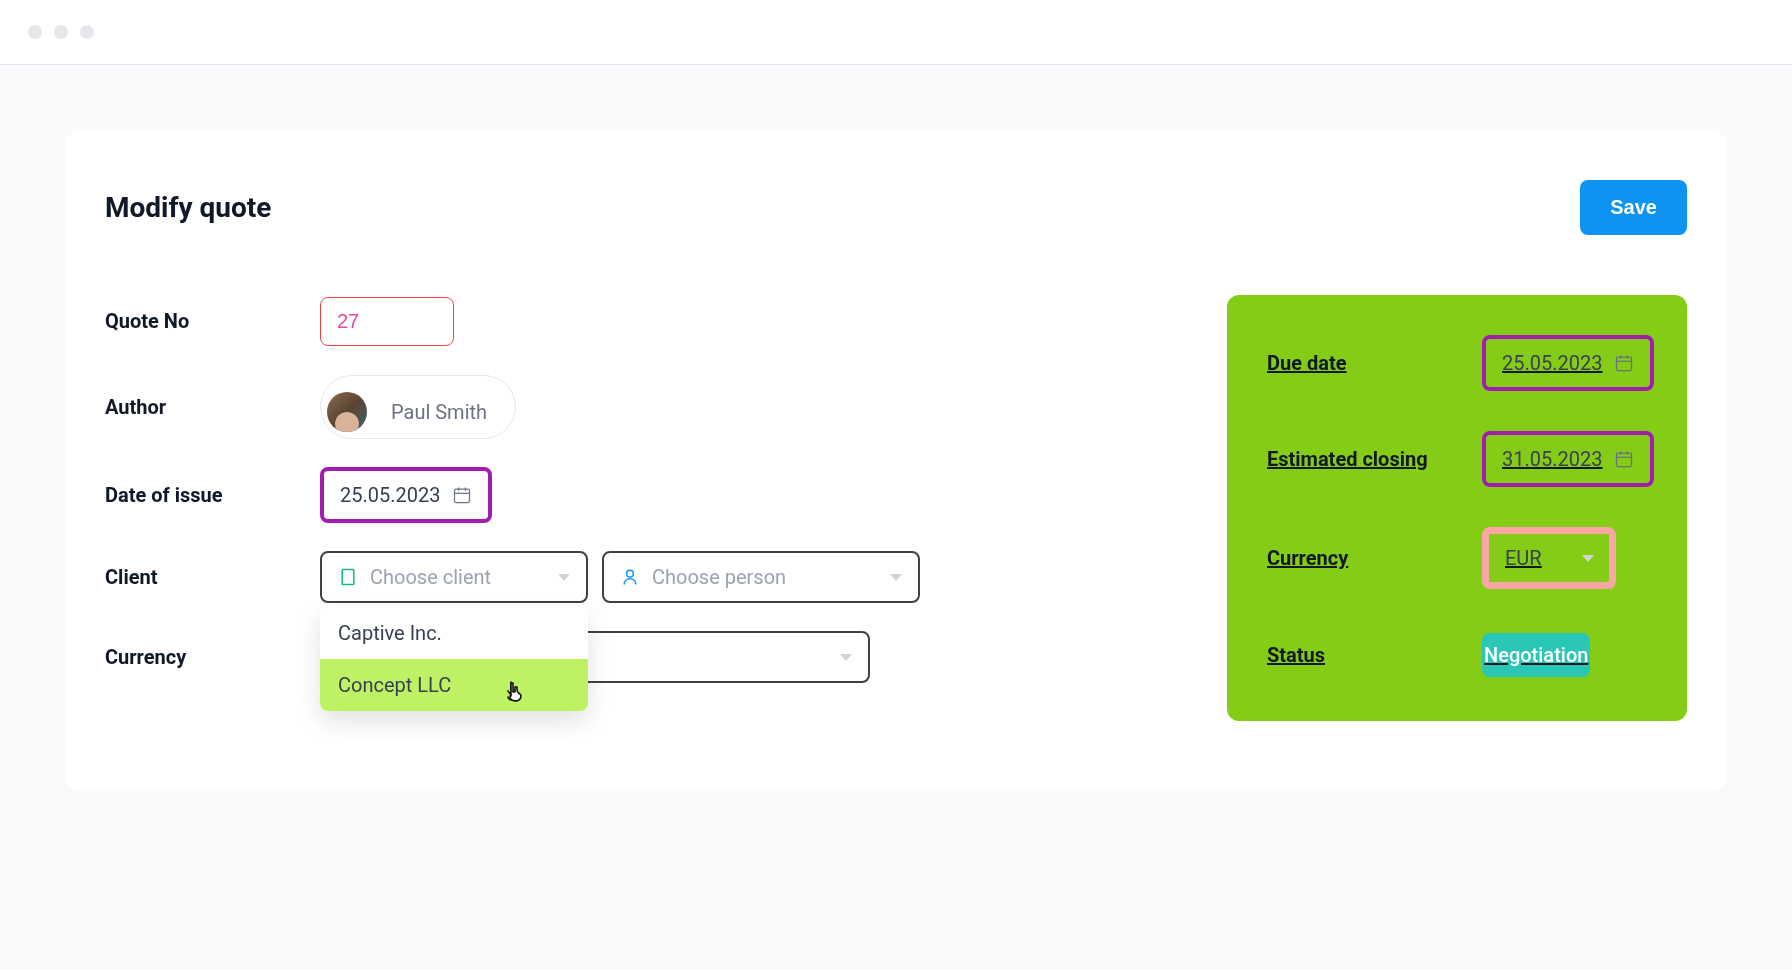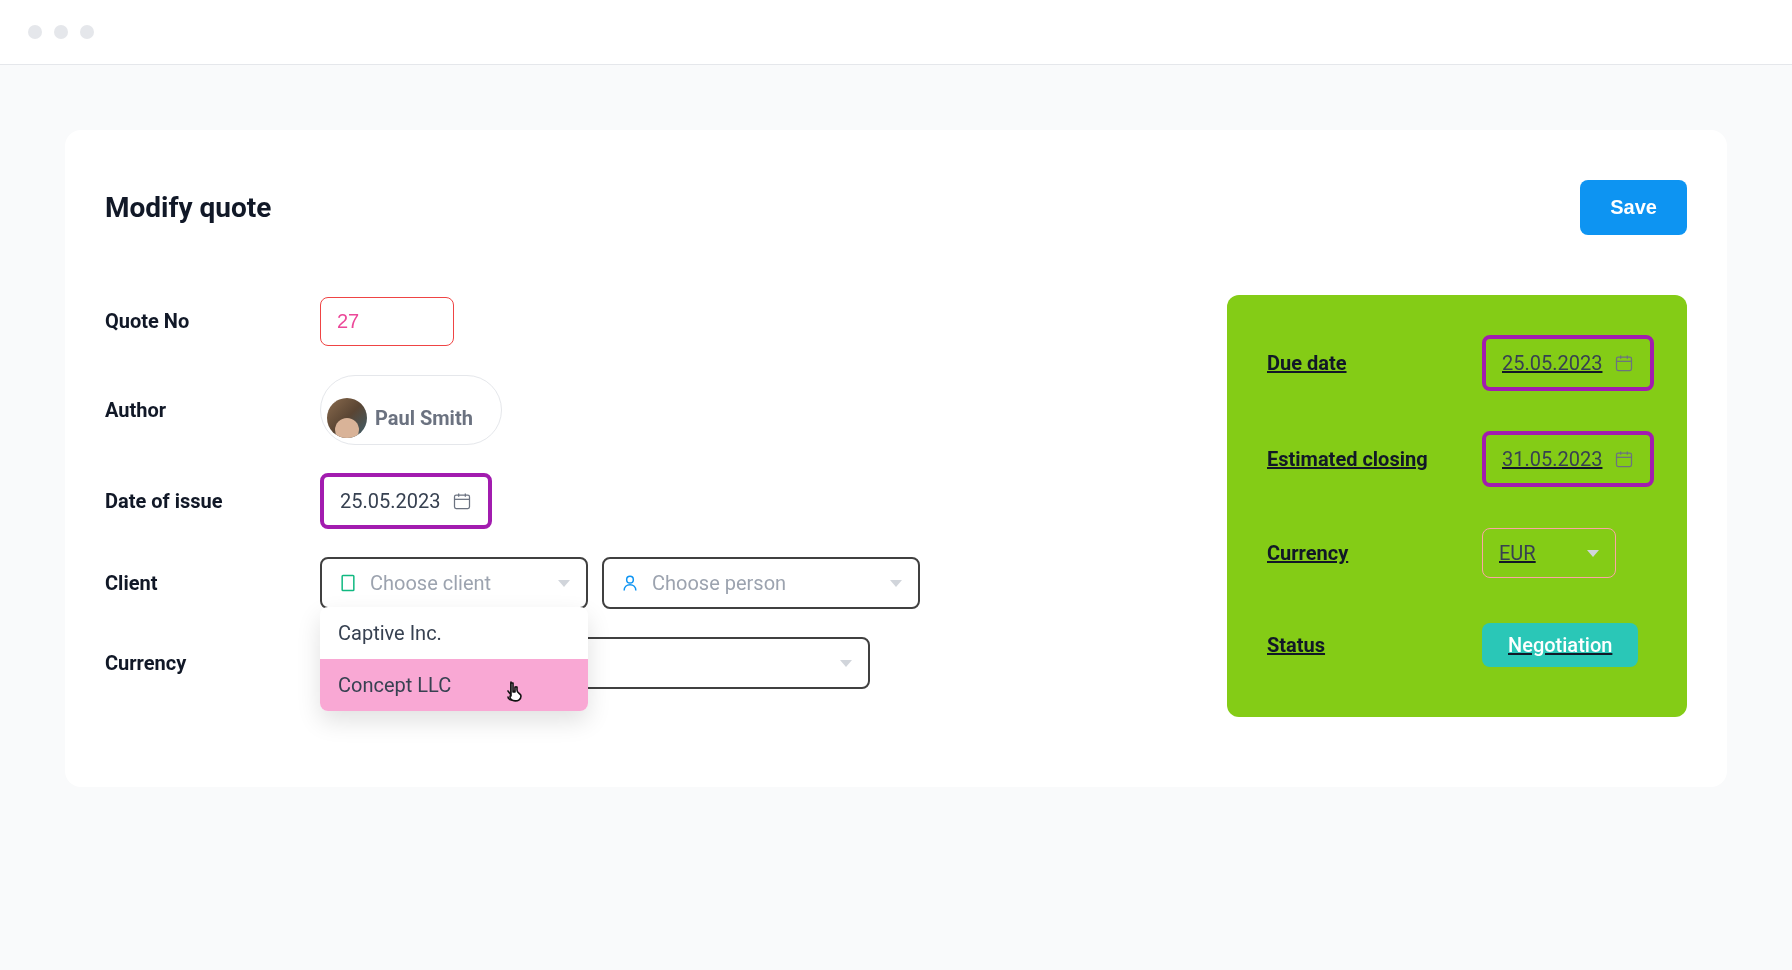--- a/index.html
+++ b/index.html
@@ -93,25 +93,24 @@
       border: 1px solid #ef4444;
       border-radius: 8px;
       padding: 12px 16px;
       font-size: 20px;
       color: #ec4899;
       width: 134px;
     }
     .author-chip {
       display: inline-flex;
       align-items: center;
-      gap: 8px;
+      gap: 24px;
       border: 1px solid #e5e7eb;
       border-radius: 999px;
-      padding: 22px 28px 6px 6px;
-      font-weight: bold;
+      padding: 16px 28px 6px 6px;
     }
     .avatar {
       width: 40px; height: 40px;
       border-radius: 50%;
       background: linear-gradient(135deg, #8a6b4e 0%, #5a4533 50%, #3e5f6e 100%);
       position: relative;
       overflow: hidden;
     }
     .avatar::after {
       content: '';
@@ -201,46 +200,46 @@
       z-index: 10;
     }
     .dropdown-item {
       padding: 14px 18px;
       font-size: 20px;
       color: #374151;
       cursor: pointer;
       position: relative;
     }
     .dropdown-item.hovered {
-      background: #f9a8d4;
+      background: #bef264;
     }
     .cursor {
       position: absolute;
       right: 62px;
       bottom: 4px;
       width: 24px; height: 28px;
     }
     .curr-select {
-      border: 1px solid #fca5a5;
+      border: 7px solid #fca5a5;
       border-radius: 8px;
       padding: 12px 16px;
       display: inline-flex;
       align-items: center;
       gap: 40px;
       font-size: 20px;
       color: #374151;
       width: 134px;
       justify-content: space-between;
     }
     .status-badge {
       background: #2dd4bf;
       background: #2ac7b7;
       color: #fff;
       border-radius: 8px;
-      padding: 10px 26px;
+      padding: 10px 2px;
       font-size: 20px;
       font-weight: 500;
     }
   </style>
 </head>
 <body>
 
 <div class="window-chrome">
   <div class="dot"></div>
   <div class="dot"></div>

